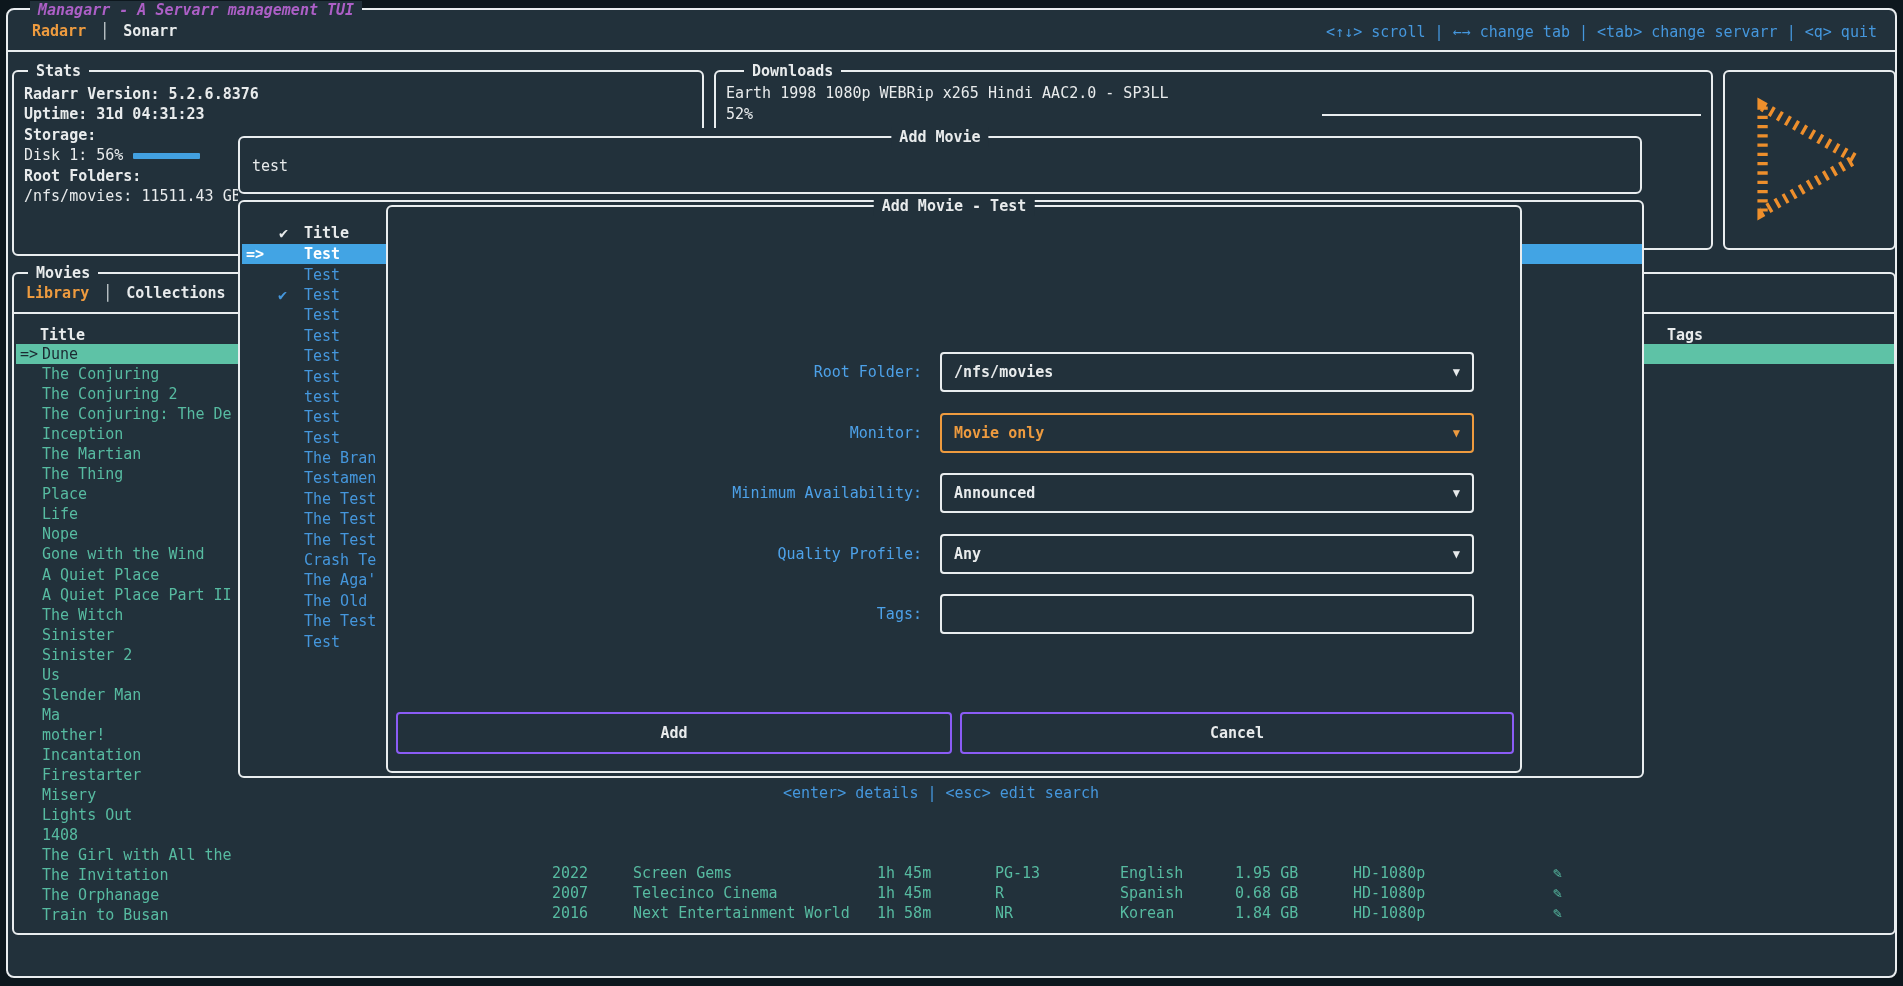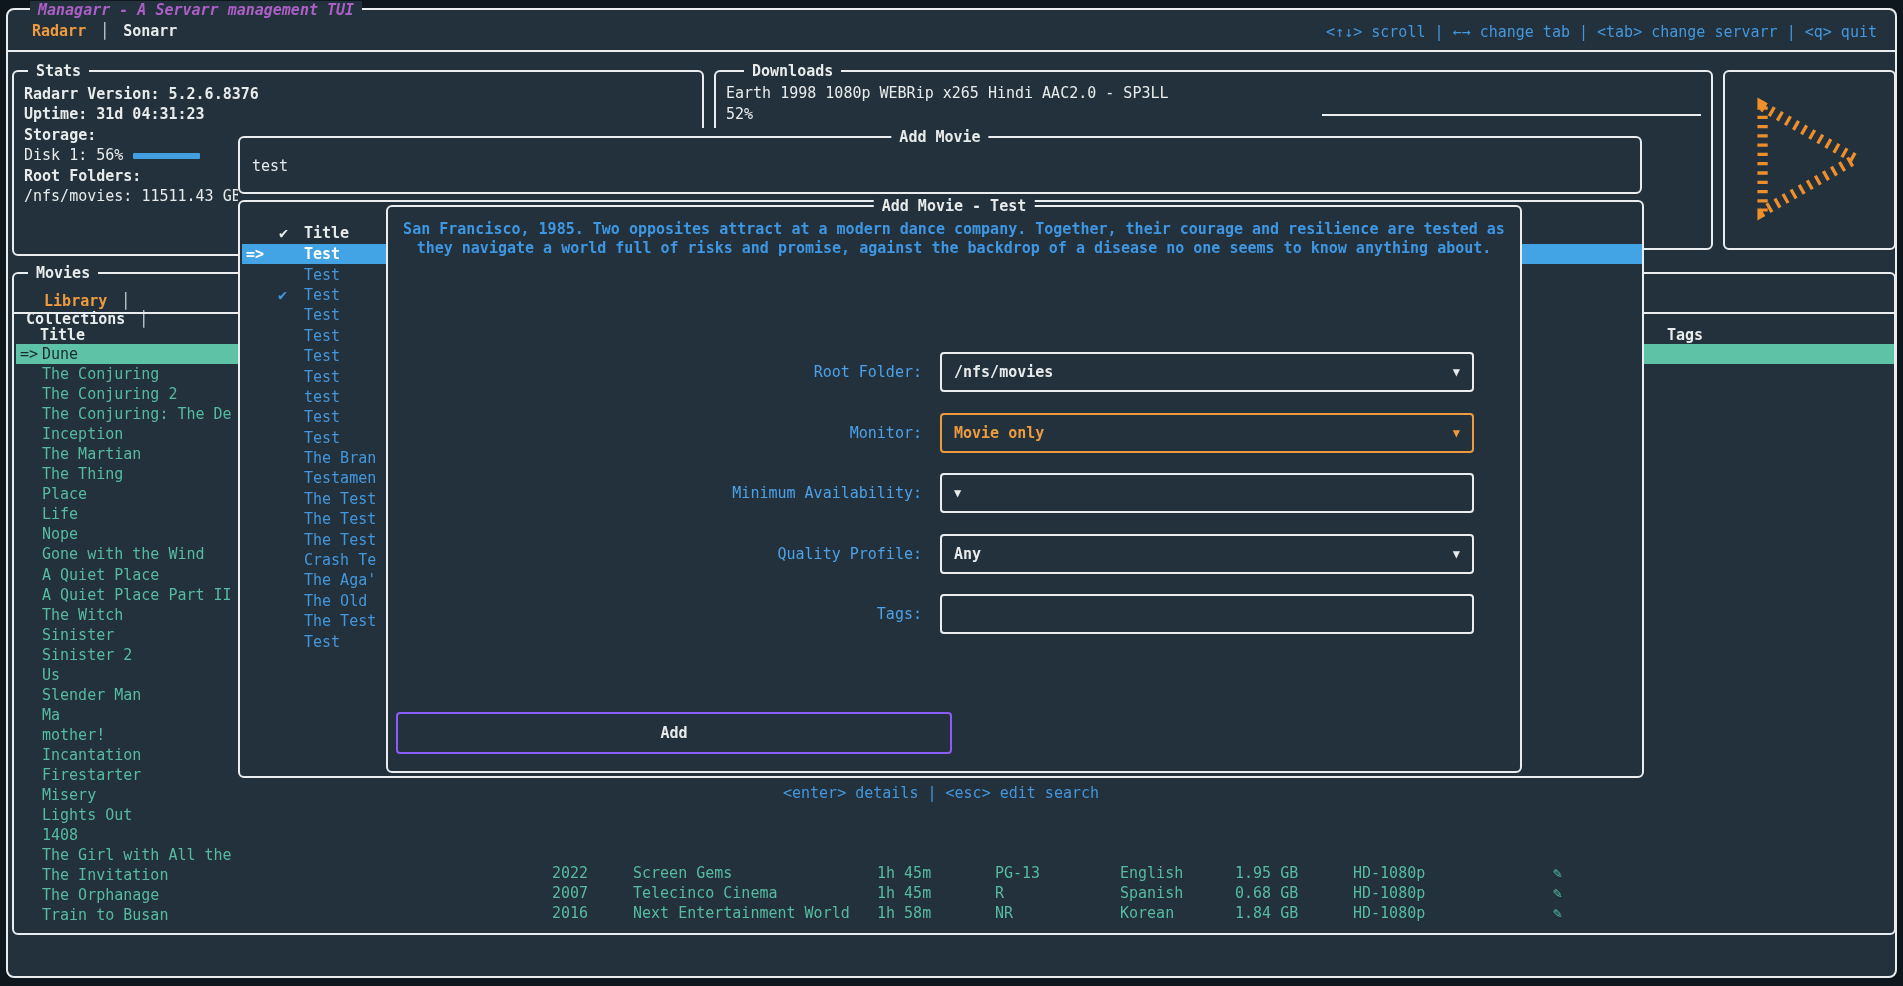--- a/index.html
+++ b/index.html
@@ -273,21 +273,20 @@
             <span>Test</span>
           </div>
         </div>
     </div>
 
     <div class="abs hints" style="left:0; top:656px; width:100%; text-align:center;">&lt;enter&gt; details | &lt;esc&gt; edit search</div>
   </div>
 
   <div class="modal">
     <div class="box-title centered-title">Add Movie - Test</div>
-    <div class="overview">San Francisco, 1985. Two opposites attract at a modern dance company. Together, their courage and resilience are tested as they navigate a world full of risks and promise, against the backdrop of a disease no one seems to know anything about.</div>
 
     <div class="fields">
 
         <div class="field-row">
           <div class="flabel">Root Folder:</div>
           <div class="fbox">
             <span class="fval">/nfs/movies</span>
             <span class="farrow">▼</span>
           </div>
         </div>
@@ -296,20 +295,21 @@
           <div class="flabel">Monitor:</div>
           <div class="fbox">
             <span class="fval">Movie only</span>
             <span class="farrow">▼</span>
           </div>
         </div>
 
         <div class="field-row">
           <div class="flabel">Minimum Availability:</div>
           <div class="fbox">
+            <span class="fval">Announced</span>
             <span class="farrow">▼</span>
           </div>
         </div>
 
         <div class="field-row">
           <div class="flabel">Quality Profile:</div>
           <div class="fbox">
             <span class="fval">Any</span>
             <span class="farrow">▼</span>
           </div>
@@ -318,25 +318,26 @@
         <div class="field-row input">
           <div class="flabel">Tags:</div>
           <div class="fbox">
             <span class="fval"></span>
             <span class="farrow"></span>
           </div>
         </div>
       </div>
 
     <div class="btn" style="left:8px; top:505px; width:556px;">Add</div>
+    <div class="btn" style="left:572px; top:505px; width:554px;">Cancel</div>
   </div>
 
   <div class="box" style="left:12px; top:272px; width:1884px; height:663px;">
     <div class="box-title" style="left:14px;">Movies</div>
-    <div class="abs tabs" style="left:8px; top:18px;flex-direction:column;">
+    <div class="abs tabs" style="left:8px; top:10px;">
 
     <span class="tab active">
           <span class="tab-label">Library</span>
         </span>
         <span class="tab">
           <span class="tab-label">Collections</span>
         </span>
       </div>
     <div class="hline lib-divider"></div>
 

